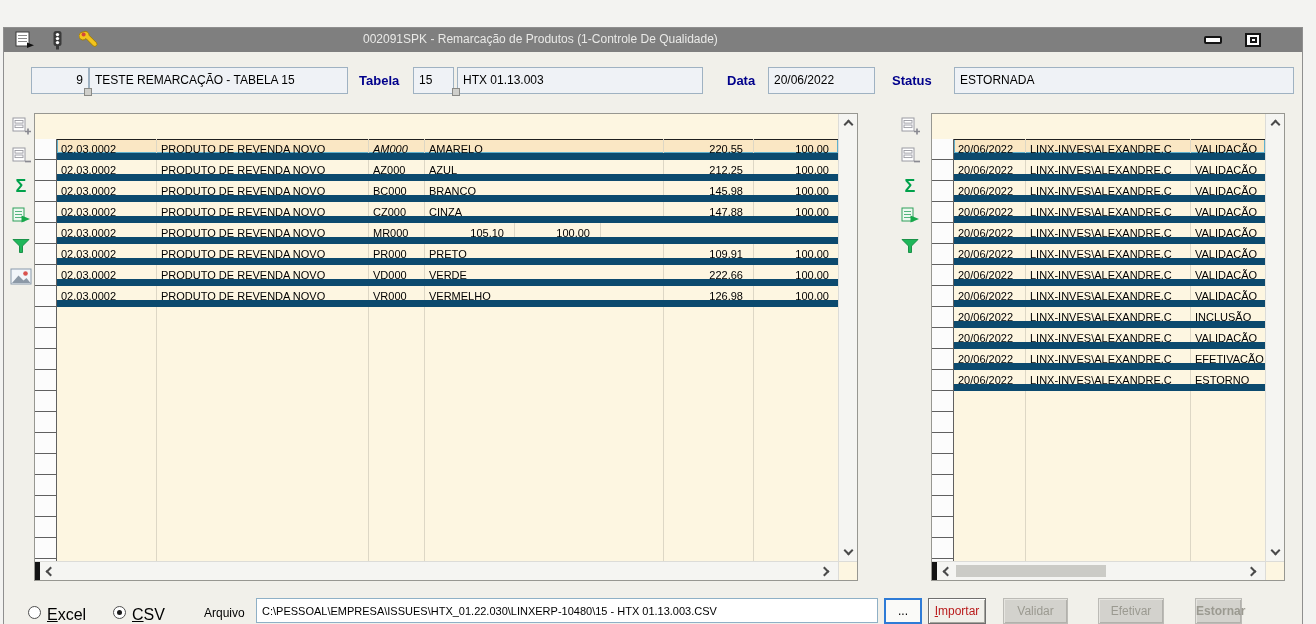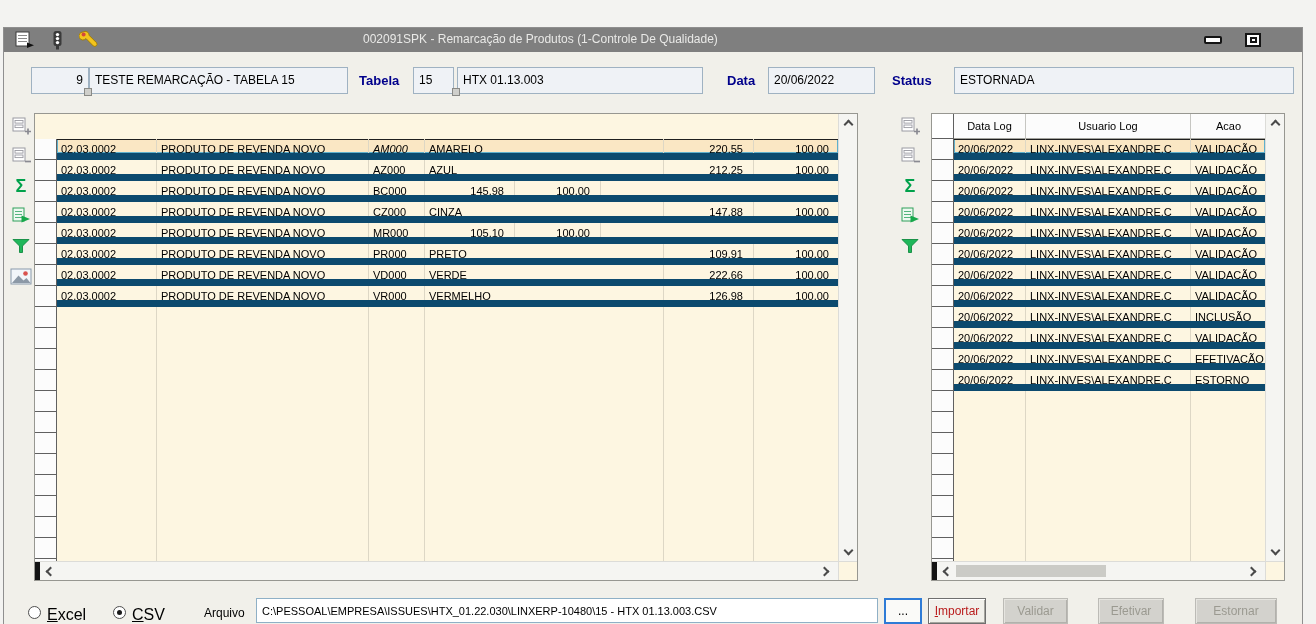--- a/index.html
+++ b/index.html
@@ -205,20 +205,21 @@
               <div class="cell num" style="width: 90px; flex: 0 0 90px;">212.25</div>
               <div class="cell num" style="width: 86px; flex: 0 0 86px;">100.00</div>
             </div>
           </div>
           <div class="row">
             <div class="ind" style="width: 22px; flex: 0 0 22px;"></div>
             <div class="cells">
               <div class="cell" style="width: 100px; flex: 0 0 100px;">02.03.0002</div>
               <div class="cell" style="width: 212px; flex: 0 0 212px;">PRODUTO DE REVENDA NOVO</div>
               <div class="cell" style="width: 56px; flex: 0 0 56px;">BC000</div>
+              <div class="cell" style="width: 239px; flex: 0 0 239px;">BRANCO</div>
               <div class="cell num" style="width: 90px; flex: 0 0 90px;">145.98</div>
               <div class="cell num" style="width: 86px; flex: 0 0 86px;">100.00</div>
             </div>
           </div>
           <div class="row">
             <div class="ind" style="width: 22px; flex: 0 0 22px;"></div>
             <div class="cells">
               <div class="cell" style="width: 100px; flex: 0 0 100px;">02.03.0002</div>
               <div class="cell" style="width: 212px; flex: 0 0 212px;">PRODUTO DE REVENDA NOVO</div>
               <div class="cell" style="width: 56px; flex: 0 0 56px;">CZ000</div>
@@ -454,26 +455,20 @@
             <path d="M10.5 9.5 L19 13 L10.5 16.5 Z" fill="#17A84B"></path>
           </svg>
         </div>
         <div class="tool-btn">
           <svg width="20" height="16" viewBox="0 0 20 16">
             <path d="M2 1.5 H18 L11.5 8 V14.5 H8.5 V8 Z" fill="#1FB75A" stroke="#0E8A3E" stroke-width="0.9"></path>
           </svg>
         </div>
       </div>
     <div class="grid-wrap" id="log-grid" style="left:927px;top:85px;width:354px;height:468px">
-        <div class="g-header">
-          <div class="hcell hind" style="width: 22px; flex: 0 0 22px;"></div>
-          <div class="hcell" style="width: 72px; flex: 0 0 72px;">Data Log</div>
-          <div class="hcell" style="width: 165px; flex: 0 0 165px;">Usuario Log</div>
-          <div class="hcell" style="width: 76px; flex: 0 0 76px;">Acao</div>
-        </div>
         <div class="g-body">
           <div class="row">
             <div class="ind" style="width: 22px; flex: 0 0 22px;"></div>
             <div class="cells selected">
               <div class="cell" style="width: 72px; flex: 0 0 72px;">20/06/2022</div>
               <div class="cell" style="width: 165px; flex: 0 0 165px;">LINX-INVES\ALEXANDRE.C</div>
               <div class="cell" style="width: 76px; flex: 0 0 76px;">VALIDAÇÃO</div>
             </div>
           </div>
           <div class="row">
@@ -654,18 +649,18 @@
       <div class="flabel" style="left:200px;top:578px">Arquivo</div>
       <input class="file-input" style="left: 252px; top: 570px; width: 622px;" readonly="" value="C:\PESSOAL\EMPRESA\ISSUES\HTX_01.22.030\LINXERP-10480\15 - HTX 01.13.003.CSV">
       <div class="btn browse" style="left:880px;top:570px;width:38px">...</div>
     <div class="radio" style="left: 24px; top: 578px;"></div>
         <div class="rlabel" style="left: 43px; top: 578px;"><u>E</u>xcel</div>
         <div class="radio checked" style="left: 109px; top: 578px;"></div>
         <div class="rlabel" style="left: 128px; top: 578px;"><u>C</u>SV</div>
         <div class="btn enabled" style="left: 924px; top: 570px; width: 58px;"><u>I</u>mportar</div>
         <div class="btn disabled" style="left: 999px; top: 570px; width: 65px;">Validar</div>
         <div class="btn disabled" style="left: 1094px; top: 570px; width: 66px;">Efetivar</div>
-        <div class="btn disabled" style="left: 1191px; top: 570px; width: 82px;">Estornar</div>
+        <div class="btn disabled" style="left: 1191px; top: 570px; width: 47px; font-weight: bold;">Estornar</div>
       </div>
 
   </div>
   <div class="bottom-line"></div>
 </div>
 
 </body></html>

